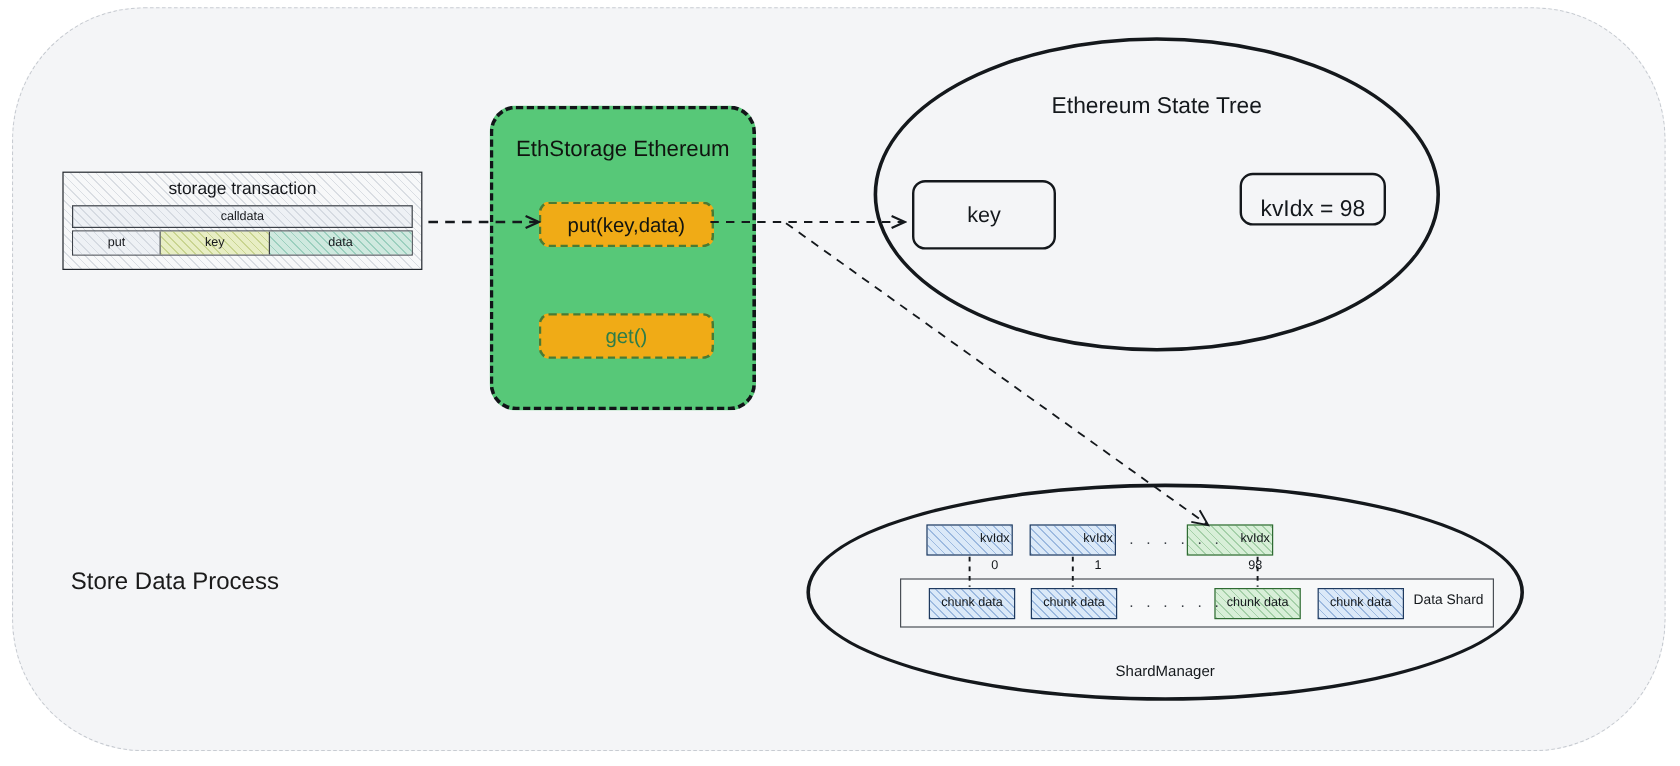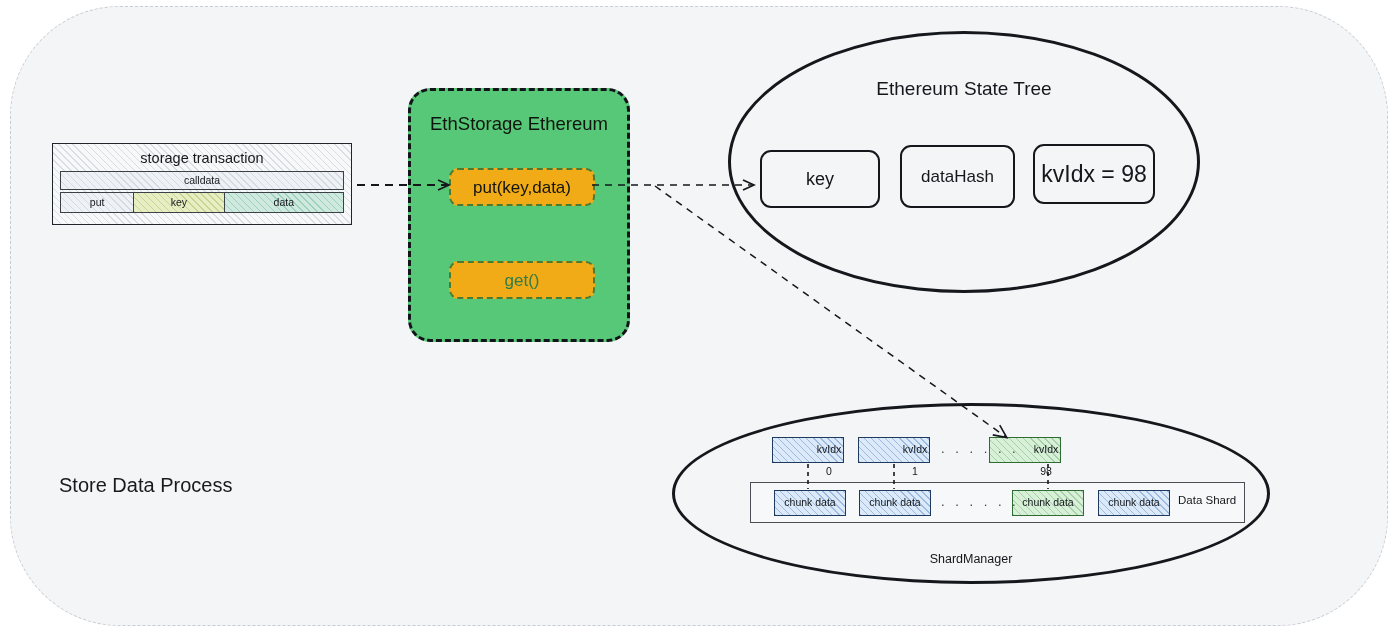--- a/index.html
+++ b/index.html
@@ -197,21 +197,21 @@
     position: absolute;
     box-sizing: border-box;
     border: 2.2px solid #14181c;
     border-radius: 11px;
     background: #f4f5f7;
     text-align: center;
     color: #14181c;
   }
   .node-key      { left: 760px; top: 150px; width: 120px; height: 58px; line-height: 55px; font-size: 18px; }
   .node-datahash { left: 900px; top: 145px; width: 115px; height: 63px; line-height: 60px; font-size: 17px; }
-  .node-kvidx    { left: 1033px; top: 144px; width: 122px; height: 60px; line-height: 57px; font-size: 23px; }
+  .node-kvidx    { left: 1033px; top: 144px; width: 122px; height: 44px; line-height: 57px; font-size: 19px; }
 
   
   .kv-box {
     position: absolute;
     box-sizing: border-box;
     text-align: center;
     font-size: 10.5px;
     line-height: 22px;
     height: 26px;
     width: 72px;
@@ -288,21 +288,20 @@
   <div class="contract-box">
     <div class="contract-title">EthStorage Ethereum</div>
     <div class="method method-put">put(key,data)</div>
     <div class="method method-get">get()</div>
   </div>
 
   <div class="ellipse ellipse-state">
     <div class="ellipse-title state-title">Ethereum State Tree</div>
   </div>
   <div class="state-node node-key">key</div>
-  <div class="state-node node-datahash">dataHash</div>
   <div class="state-node node-kvidx">kvIdx = 98</div>
 
   <div class="ellipse ellipse-shard">
     <div class="ellipse-title shard-title">ShardManager</div>
   </div>
 
   <div class="shard-rect"></div>
   <div class="shard-rect-label">Data Shard</div>
 
   <div class="kv-box blue hatch-blue" style="left:772px; top:437px;">kvIdx 0</div>

